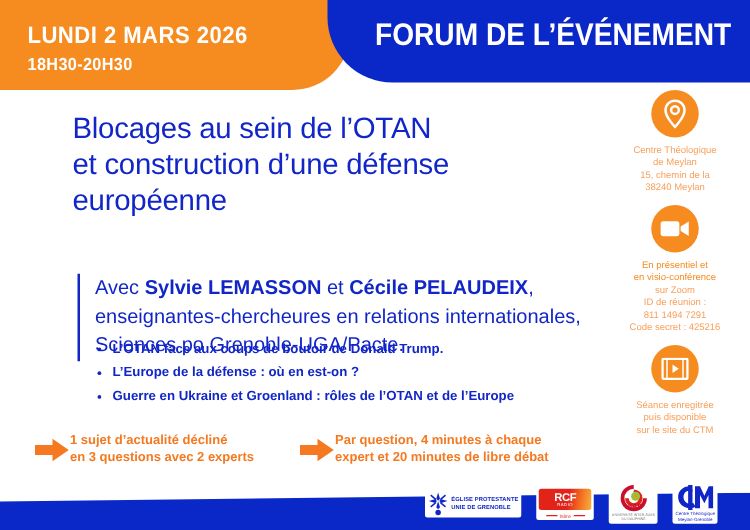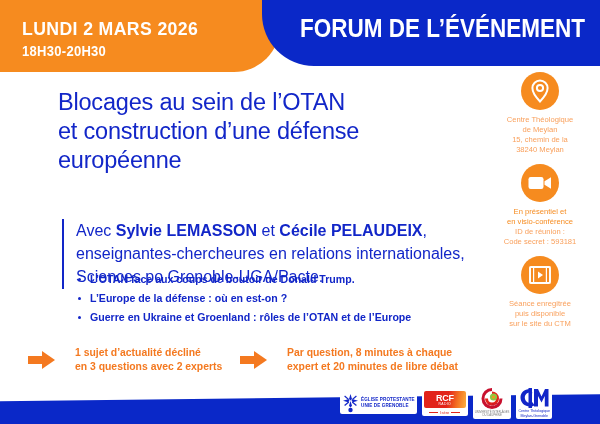--- a/index.html
+++ b/index.html
@@ -73,21 +73,21 @@
     color:#1226C8;font-size:10.6px;font-weight:bold;line-height:1.0;
     margin:16px;padding:0;list-style:none;
   }
   .bullets li{position:relative;padding-left:16px;margin-bottom:8.5px;}
   .bullets li:before{
     content:"";position:absolute;left:4px;top:4px;
     width:3.2px;height:3.2px;border-radius:50%;background:#1226C8;
   }
 
   
-  .note{position:absolute;display:flex;align-items:center;gap:19px;}
+  .note{position:absolute;display:flex;align-items:center;gap:0;}
   .note-a{left:28px;top:346px;}
   .note-b{left:240px;top:346px;}
   .arrow{
     width:28px;height:24px;flex:0 0 28px;position:relative;
   }
   .arrow:before{
     content:"";position:absolute;left:0;top:8px;width:17px;height:8px;background:#F47920;
   }
   .arrow:after{
     content:"";position:absolute;left:14px;top:2.5px;
@@ -113,21 +113,21 @@
 
   
   .foot-bar{
     position:absolute;left:-20px;bottom:-4px;width:640px;height:34px;
     background:#0A28C8;
     transform-origin:left bottom;
     clip-path:polygon(0 22%, 100% 0%, 100% 100%, 0 100%);
     z-index:1;
   }
   .logos{
-    position:absolute;left:340px;bottom:2px;width:212px;height:38px;
+    position:absolute;left:340px;bottom:2px;width:234px;height:38px;
     display:flex;align-items:center;justify-content:space-between;
     z-index:3;
   }
   .logo{display:flex;align-items:center;background:#fff;border-radius:2px;padding:1px 2px;}
 
   .epu{display:flex;align-items:center;gap:2px;}
   .epu-txt{color:#1226C8;font-size:4.6px;font-weight:bold;line-height:1.25;text-align:left;letter-spacing:.1px;}
 
   .rcf{display:flex;flex-direction:column;align-items:center;}
   .rcf-box{
@@ -178,21 +178,21 @@
   <div class="note note-a">
     <span class="arrow"></span>
     <span class="note-txt">
       <div>1 sujet d’actualité décliné</div>
       <div>en 3 questions avec 2 experts</div>
     </span>
   </div>
   <div class="note note-b">
     <span class="arrow"></span>
     <span class="note-txt">
-      <div>Par question, 8 minutes à chaque</div>
+      <div>Par question, 4 minutes à chaque</div>
       <div>expert et 20 minutes de libre débat</div>
     </span>
   </div>
 
   <div class="side">
 
     <div class="side-block">
       <div class="circ">
         <svg width="22" height="24" viewBox="0 0 22 24">
           <path d="M11 1.5c-4.2 0-7.6 3.4-7.6 7.6 0 5.6 7.6 13.4 7.6 13.4s7.6-7.8 7.6-13.4c0-4.2-3.4-7.6-7.6-7.6z" fill="none" stroke="#ffffff" stroke-width="2"></path>
@@ -210,22 +210,24 @@
     <div class="side-block">
       <div class="circ">
         <svg width="24" height="16" viewBox="0 0 24 16">
           <rect x="0.5" y="2" width="15" height="12" rx="2.2" fill="#ffffff"></rect>
           <path d="M16.5 6.2 L23 2.2 L23 13.8 L16.5 9.8 Z" fill="#ffffff"></path>
         </svg>
       </div>
       <div class="side-txt">
         <div class="em">En présentiel et</div>
         <div class="em">en visio-conférence</div>
+        <div>sur Zoom</div>
         <div>ID de réunion :</div>
-        <div>Code secret : 593181</div>
+        <div>811 1494 7291</div>
+        <div>Code secret : 425216</div>
       </div>
     </div>
 
     <div class="side-block">
       <div class="circ">
         <svg width="22" height="18" viewBox="0 0 22 18">
           <rect x="1" y="1" width="20" height="16" rx="1.5" fill="none" stroke="#ffffff" stroke-width="1.8"></rect>
           <rect x="1" y="1" width="3.6" height="16" fill="none" stroke="#ffffff" stroke-width="1.2"></rect>
           <rect x="17.4" y="1" width="3.6" height="16" fill="none" stroke="#ffffff" stroke-width="1.2"></rect>
           <path d="M9 5.6 L14 9 L9 12.4 Z" fill="#ffffff"></path>

